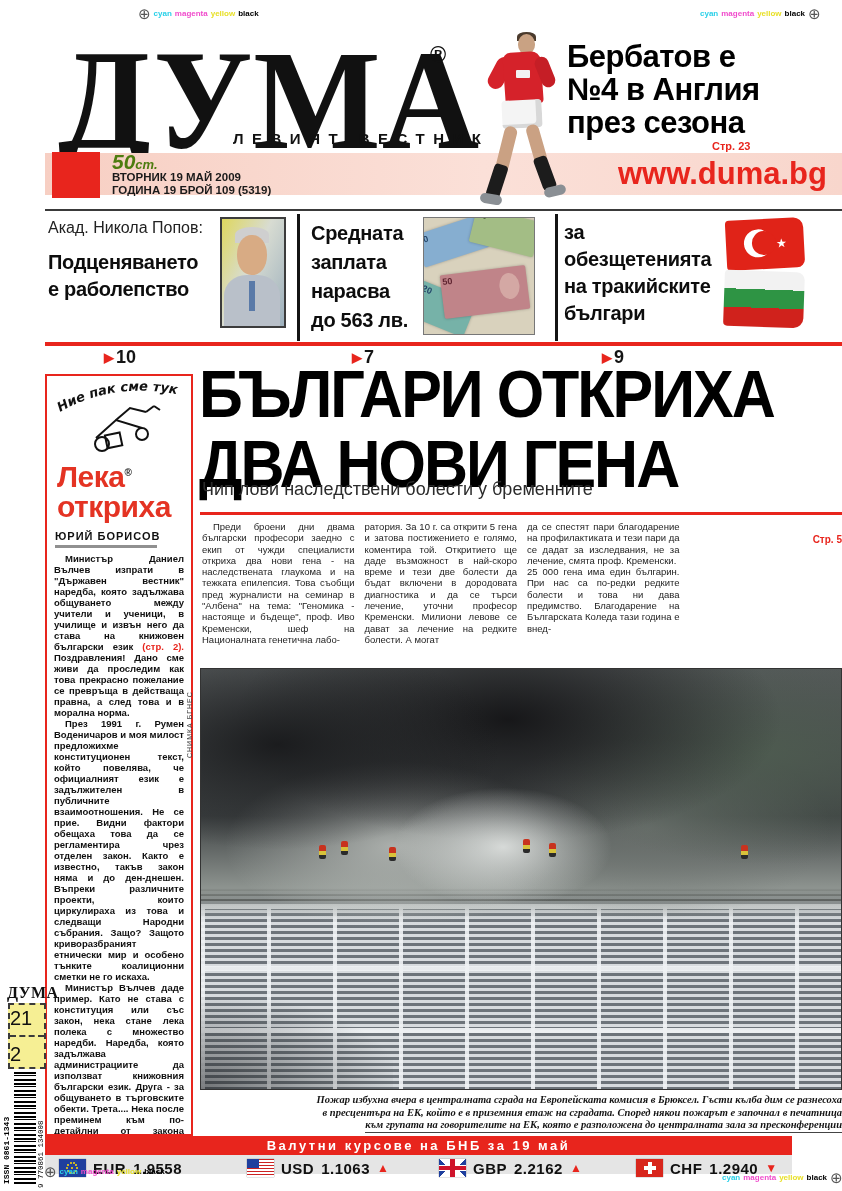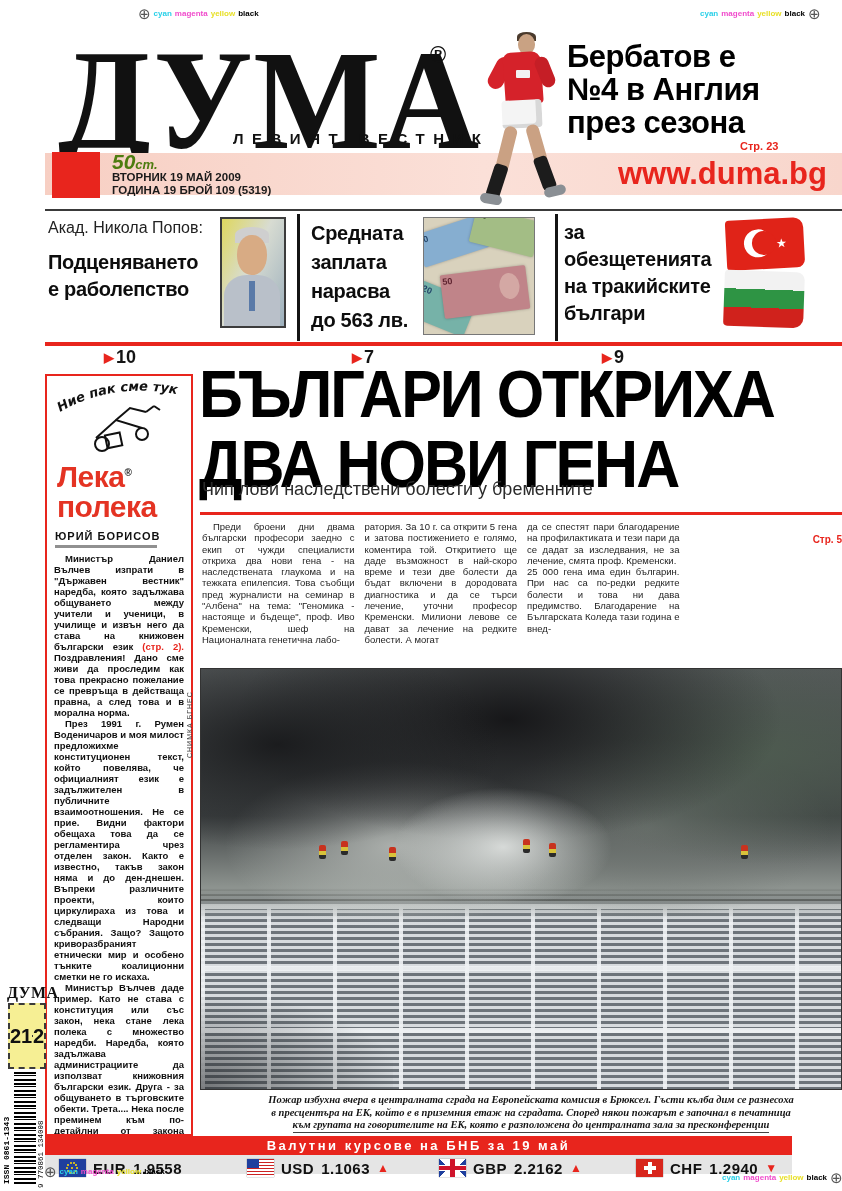--- a/index.html
+++ b/index.html
@@ -32,21 +32,21 @@
   .player .arm{position:absolute;left:14px;top:24px;width:16px;height:34px;border-radius:8px;background:#d5222a;transform:rotate(28deg);}
   .player .arm2{position:absolute;left:60px;top:24px;width:14px;height:32px;border-radius:8px;background:#c51e26;transform:rotate(-22deg);}
   .player .shorts{position:absolute;left:24px;top:68px;width:40px;height:28px;background:#f4f4f4;border-radius:4px;transform:rotate(-3deg);box-shadow:inset -6px -4px 0 #d8d8d8;}
   .player .leg1{position:absolute;left:22px;top:94px;width:13px;height:46px;background:#caa183;transform:rotate(14deg);border-radius:6px;}
   .player .leg2{position:absolute;left:52px;top:92px;width:13px;height:40px;background:#caa183;transform:rotate(-16deg);border-radius:6px;}
   .player .sock1{position:absolute;left:12px;top:132px;width:14px;height:34px;background:#1c1c1c;transform:rotate(18deg);border-radius:4px;}
   .player .sock2{position:absolute;left:60px;top:124px;width:14px;height:34px;background:#1c1c1c;transform:rotate(-20deg);border-radius:4px;}
   .player .shoe1{position:absolute;left:2px;top:162px;width:22px;height:10px;background:#8a8f94;border-radius:5px;transform:rotate(10deg);}
   .player .shoe2{position:absolute;left:66px;top:154px;width:22px;height:10px;background:#8a8f94;border-radius:5px;transform:rotate(-14deg);}
   .topstory{position:absolute;left:567px;top:40px;width:272px;font-size:31px;line-height:33px;font-weight:bold;letter-spacing:-.5px;color:#000;}
-  .topstory-ref{position:absolute;left:740px;top:140px;font-size:11px;font-weight:bold;color:#e8251d;}
+  .topstory-ref{position:absolute;left:712px;top:140px;font-size:11px;font-weight:bold;color:#e8251d;}
   
   .rule-gray{position:absolute;left:45px;top:209px;width:797px;height:2px;background:#3a3a3a;}
   .tdivider{position:absolute;top:214px;width:3px;height:127px;background:#141414;}
   .kicker{position:absolute;left:48px;top:219px;font-size:16px;color:#222;}
   .ttitle{position:absolute;font-weight:bold;font-size:20px;line-height:27px;letter-spacing:-.3px;color:#0d0d0d;}
   .portrait{position:absolute;left:220px;top:217px;width:62px;height:107px;border:2px solid #3c3c3c;
         background:linear-gradient(115deg,#ded75e 0%,#d8dcd2 45%,#9db0bd 100%);overflow:hidden;}
   .portrait .face{position:absolute;left:15px;top:16px;width:30px;height:40px;border-radius:48%;background:#d8ab84;}
   .portrait .hairp{position:absolute;left:13px;top:8px;width:34px;height:16px;border-radius:50% 50% 0 0;background:#cfcfcf;}
   .portrait .suit{position:absolute;left:2px;top:56px;width:56px;height:52px;border-radius:40% 40% 0 0;background:#b9c0c9;}
@@ -106,26 +106,26 @@
        repeating-linear-gradient(180deg,#d7dbde 0 3px,#6d747a 3px 6px);}
   .plume{position:absolute;left:30%;top:28%;width:220px;height:120px;border-radius:50%;
      background:radial-gradient(ellipse,rgba(225,228,226,.9),rgba(225,228,226,0) 70%);}
   .shadowbl{position:absolute;left:0;bottom:0;width:30%;height:22%;
      background:radial-gradient(ellipse at 0% 100%,rgba(30,32,34,.55),rgba(0,0,0,0) 75%);}
   .ff{position:absolute;width:7px;height:14px;border-radius:2px;
      background:linear-gradient(180deg,#c8321e 0 45%,#d8c23a 45% 72%,#2a2a2a 72%);}
   .credit{position:absolute;left:186px;top:668px;height:90px;font-size:7px;color:#444;letter-spacing:1px;
      writing-mode:vertical-rl;transform:rotate(180deg);}
   .caption{position:absolute;left:220px;top:1094px;width:622px;font-family:"Liberation Serif",serif;
-     font-style:italic;font-weight:bold;font-size:10.5px;line-height:12.5px;color:#141414;text-align:center;}
+     font-style:italic;font-weight:bold;font-size:10.5px;line-height:12.5px;color:#141414;text-align:right;}
   .caption .u{display:inline-block;border-bottom:1px solid #444;}
   
   .badge-brand{position:absolute;left:7px;top:984px;font-family:"Liberation Serif",serif;font-weight:bold;font-size:16px;letter-spacing:.5px;}
   .badge-box{position:absolute;left:8px;top:1003px;width:34px;height:62px;background:#f6ef94;border:2px dashed #3a3a3a;
-     display:flex;align-items:center;justify-content:space-around;font-weight:bold;font-size:20px;color:#111;}
+     display:flex;flex-direction:column;align-items:flex-start;justify-content:space-around;font-weight:normal;font-size:20px;color:#111;}
   .badge-box .sep{width:100%;border-top:2px dashed #3a3a3a;}
   .badge-box div{line-height:1;}
   .barcode-wrap{position:absolute;left:2px;top:1072px;width:44px;height:116px;}
   .barcode{position:absolute;left:12px;top:0;width:22px;height:112px;
      background:repeating-linear-gradient(180deg,#000 0 2px,#fff 2px 3px,#000 3px 4px,#fff 4px 7px,#000 7px 9px,#fff 9px 11px);}
   .issn-txt{position:absolute;left:0px;top:0;height:112px;font-family:"Liberation Mono",monospace;font-weight:bold;
      font-size:8px;writing-mode:vertical-rl;transform:rotate(180deg);color:#000;}
   .ean-txt{position:absolute;left:35px;top:0;height:116px;font-family:"Liberation Mono",monospace;
      font-size:7.5px;writing-mode:vertical-rl;transform:rotate(180deg);color:#000;}
   
@@ -271,21 +271,21 @@
       <g stroke="#111" stroke-width="2" fill="none">
         <circle cx="52" cy="66" r="7"></circle>
         <circle cx="92" cy="56" r="6"></circle>
         <path d="M46,60 L66,42 L92,50"></path>
         <path d="M66,42 L80,30 L96,34"></path>
         <rect x="56" y="56" width="15" height="13" transform="rotate(-12 63 62)"></rect>
         <path d="M96,34 l8,-6 M104,28 l6,4"></path>
       </g>
     </svg>
     <div class="leka-title"><span>Лека</span><span class="leka-reg">®</span></div>
-    <div class="leka-title"><span>полека</span></div>
+    <div class="leka-title"><span>откриха</span></div>
     <div class="leka-byline">ЮРИЙ БОРИСОВ</div>
     <div class="leka-rule"></div>
     <div class="leka-text">
       <p><span>Министър Даниел Вълчев изпрати в "Държавен вестник" наредба, която задължава общуването между учители и ученици, в училище и извън него да става на книжовен български език </span><span class="red-inline">(стр. 2).</span><span> Поздравления! Дано сме живи да проследим как това прекрасно пожелание се превръща в действаща правна, а след това и в морална норма.</span></p>
       <p>През 1991 г. Румен Воденичаров и моя милост предложихме конституционен текст, който повелява, че официалният език е задължителен в публичните взаимоотношения. Не се прие. Видни фактори обещаха това да се регламентира чрез отделен закон. Както е известно, такъв закон няма и до ден-днешен. Въпреки различните проекти, които циркулираха из това и следващи Народни събрания. Защо? Защото криворазбраният етнически мир и особено тънките коалиционни сметки не го искаха.</p>
       <p>Министър Вълчев даде пример. Като не става с конституция или със закон, нека стане лека полека с множество наредби. Наредба, която задължава администрациите да използват книжовния български език. Друга - за общуването в търговските обекти. Трета.... Нека после преминем към по-детайлни от закона наредби за българското знаме. Да преминем след това към химна.</p>
 
     </div>
   </div>
 

